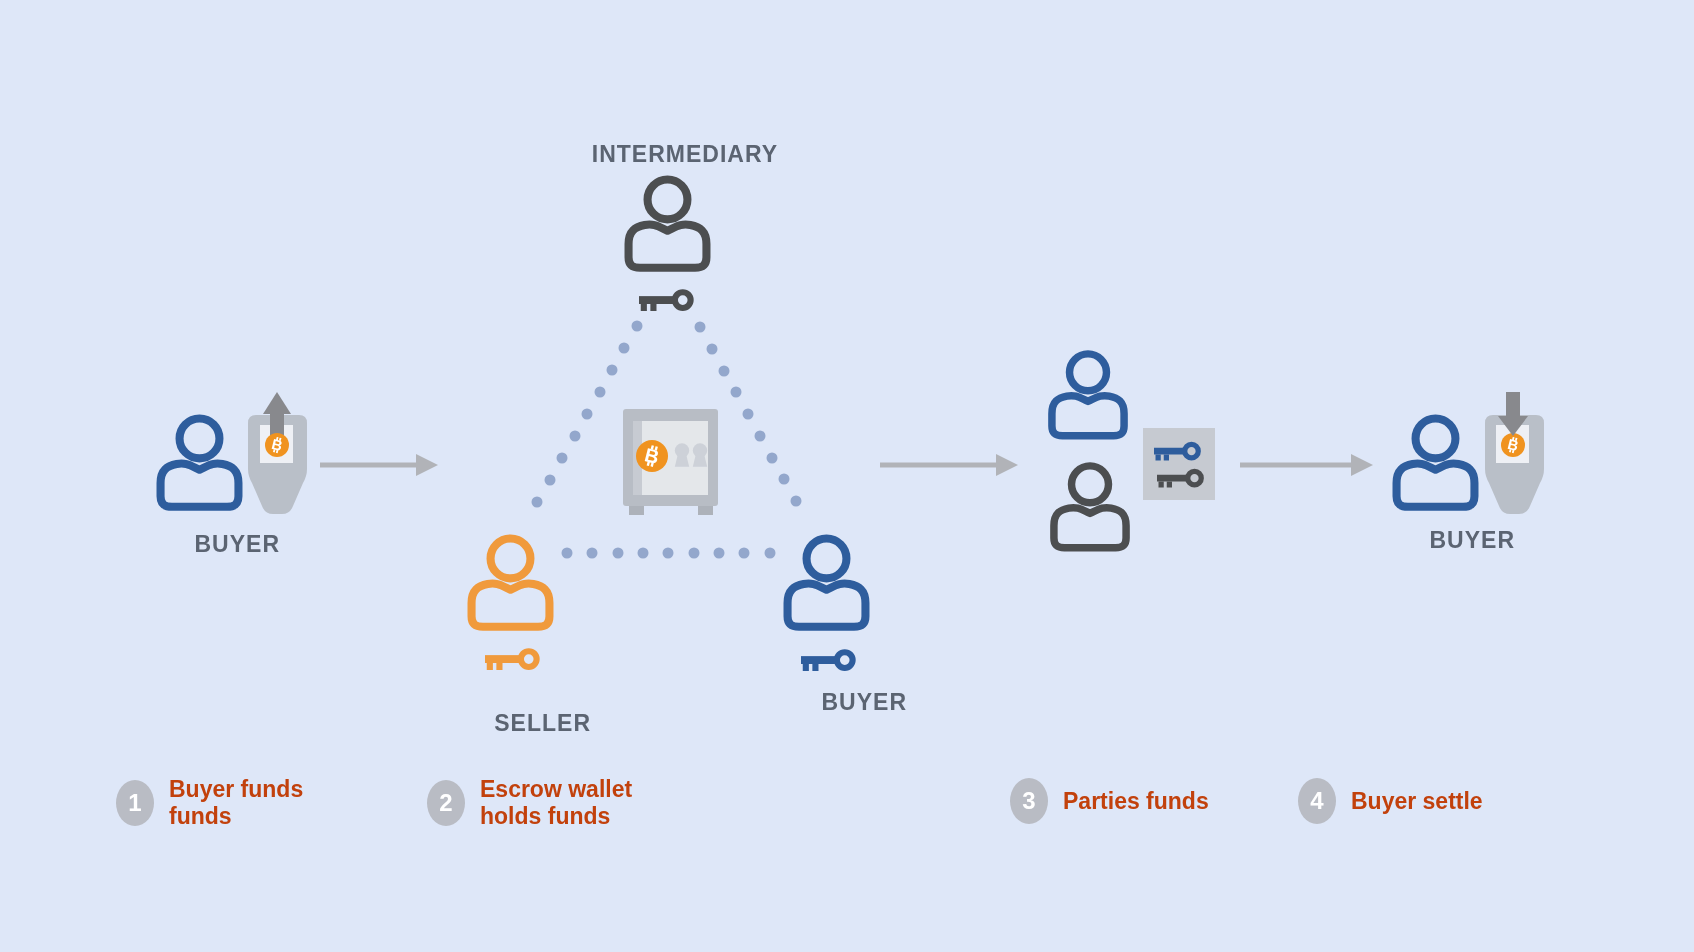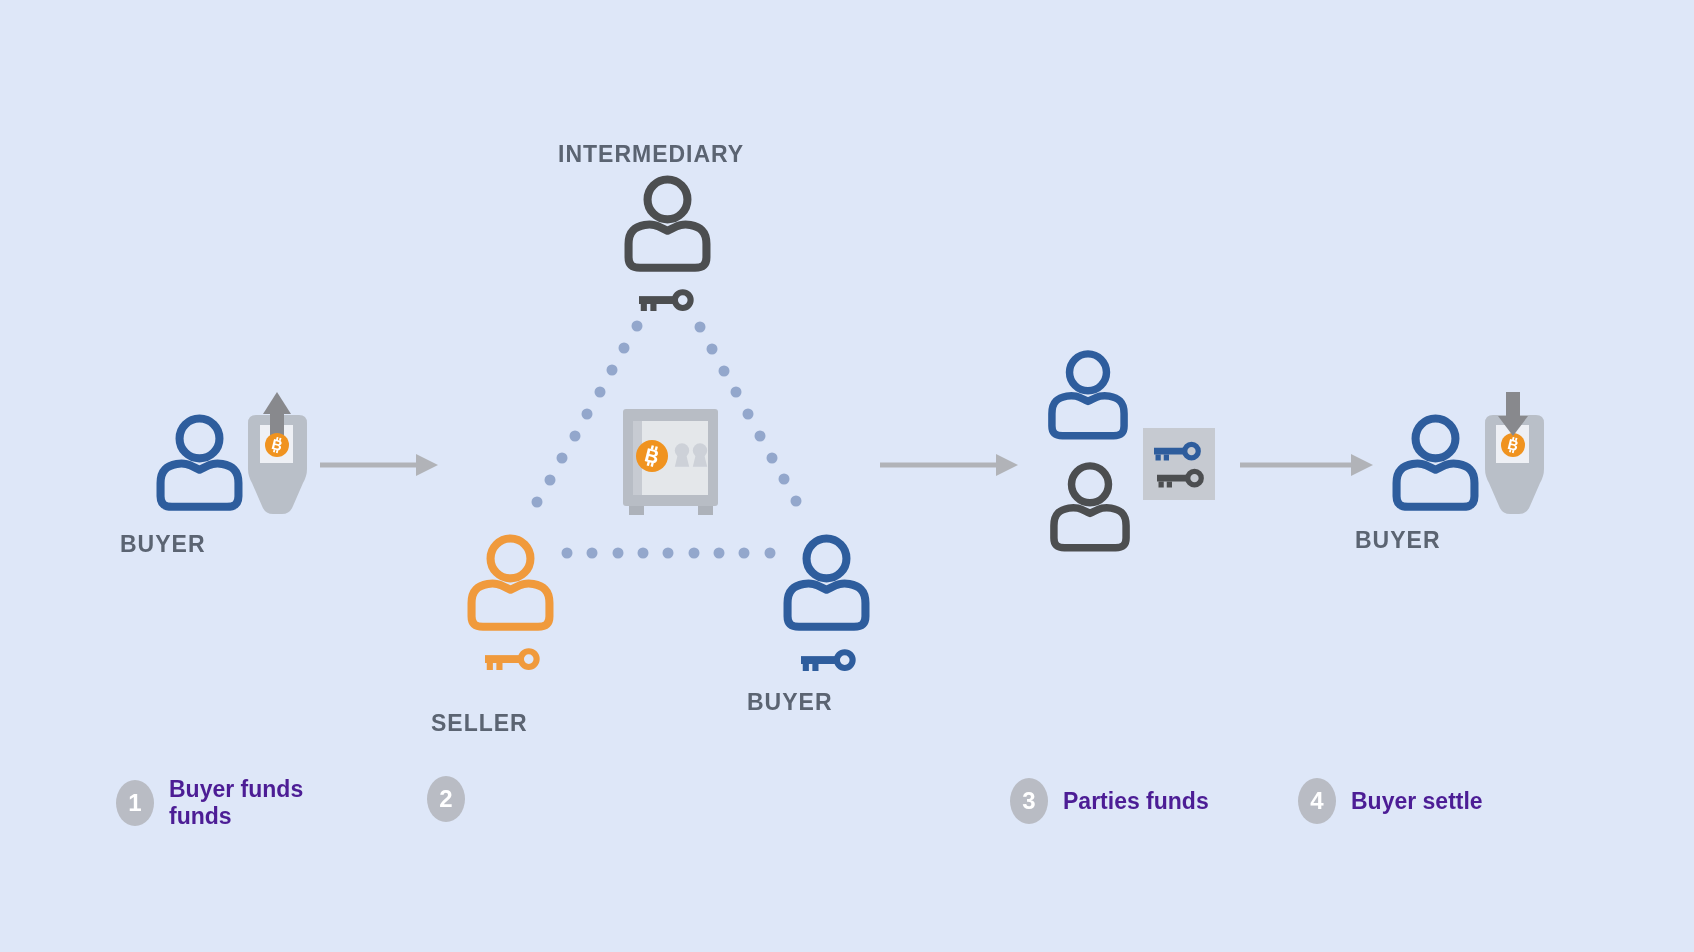--- a/index.html
+++ b/index.html
@@ -5,39 +5,39 @@
 <style>
   html,body{margin:0;padding:0;background:#dee7f8;}
   .canvas{
     position:relative;width:1694px;height:952px;margin:0 auto;
     background:#dee7f8;overflow:hidden;
     font-family:"Liberation Sans","DejaVu Sans",sans-serif;
   }
   .abs{position:absolute;}
   .overlay{position:absolute;left:0;top:0;pointer-events:none;}
   .actor-label{
-    position:absolute;text-align:left;
+    position:absolute;text-align:right;
     font-size:23px;font-weight:600;letter-spacing:1px;color:#5b6472;
   }
   .wallet-screen{position:absolute;background:#eef0f5;}
   .safe-frame{position:absolute;background:#b8bdc5;border-radius:3px;}
   .safe-door{position:absolute;background:#e4e7ea;}
   .safe-hinge{position:absolute;background:#c7cbd2;}
   .safe-leg{position:absolute;background:#adb2ba;}
   .keys-box{position:absolute;background:#c6cad1;}
   .step{
     position:absolute;display:flex;align-items:center;gap:15px;
   }
   .step-badge{
     width:38px;height:46px;border-radius:50%;background:#b9bcc4;
     color:#ffffff;font-size:24px;font-weight:700;
     display:flex;align-items:center;justify-content:center;flex:0 0 auto;
   }
   .step-text{
-    font-size:23px;line-height:27px;font-weight:600;color:#4c1d95;
+    font-size:23px;line-height:27px;font-weight:600;color:#c2410c;
   }
   .step-text span{display:block;}
 </style>
 </head>
 <body>
 
 <div class="canvas">
 
   <svg width="0" height="0" style="position:absolute">
     <defs>
@@ -217,20 +217,24 @@
 
   <div class="step" style="left:116px;top:776px">
     <div class="step-badge">1</div>
     <div class="step-text">
       <span>Buyer funds</span>
       <span>funds</span>
     </div>
   </div>
   <div class="step" style="left:427px;top:776px">
     <div class="step-badge">2</div>
+    <div class="step-text">
+      <span>Escrow wallet</span>
+      <span>holds funds</span>
+    </div>
   </div>
   <div class="step" style="left:1010px;top:778px">
     <div class="step-badge">3</div>
     <div class="step-text">
       <span>Parties funds</span>
       <span></span>
     </div>
   </div>
   <div class="step" style="left:1298px;top:778px">
     <div class="step-badge">4</div>

